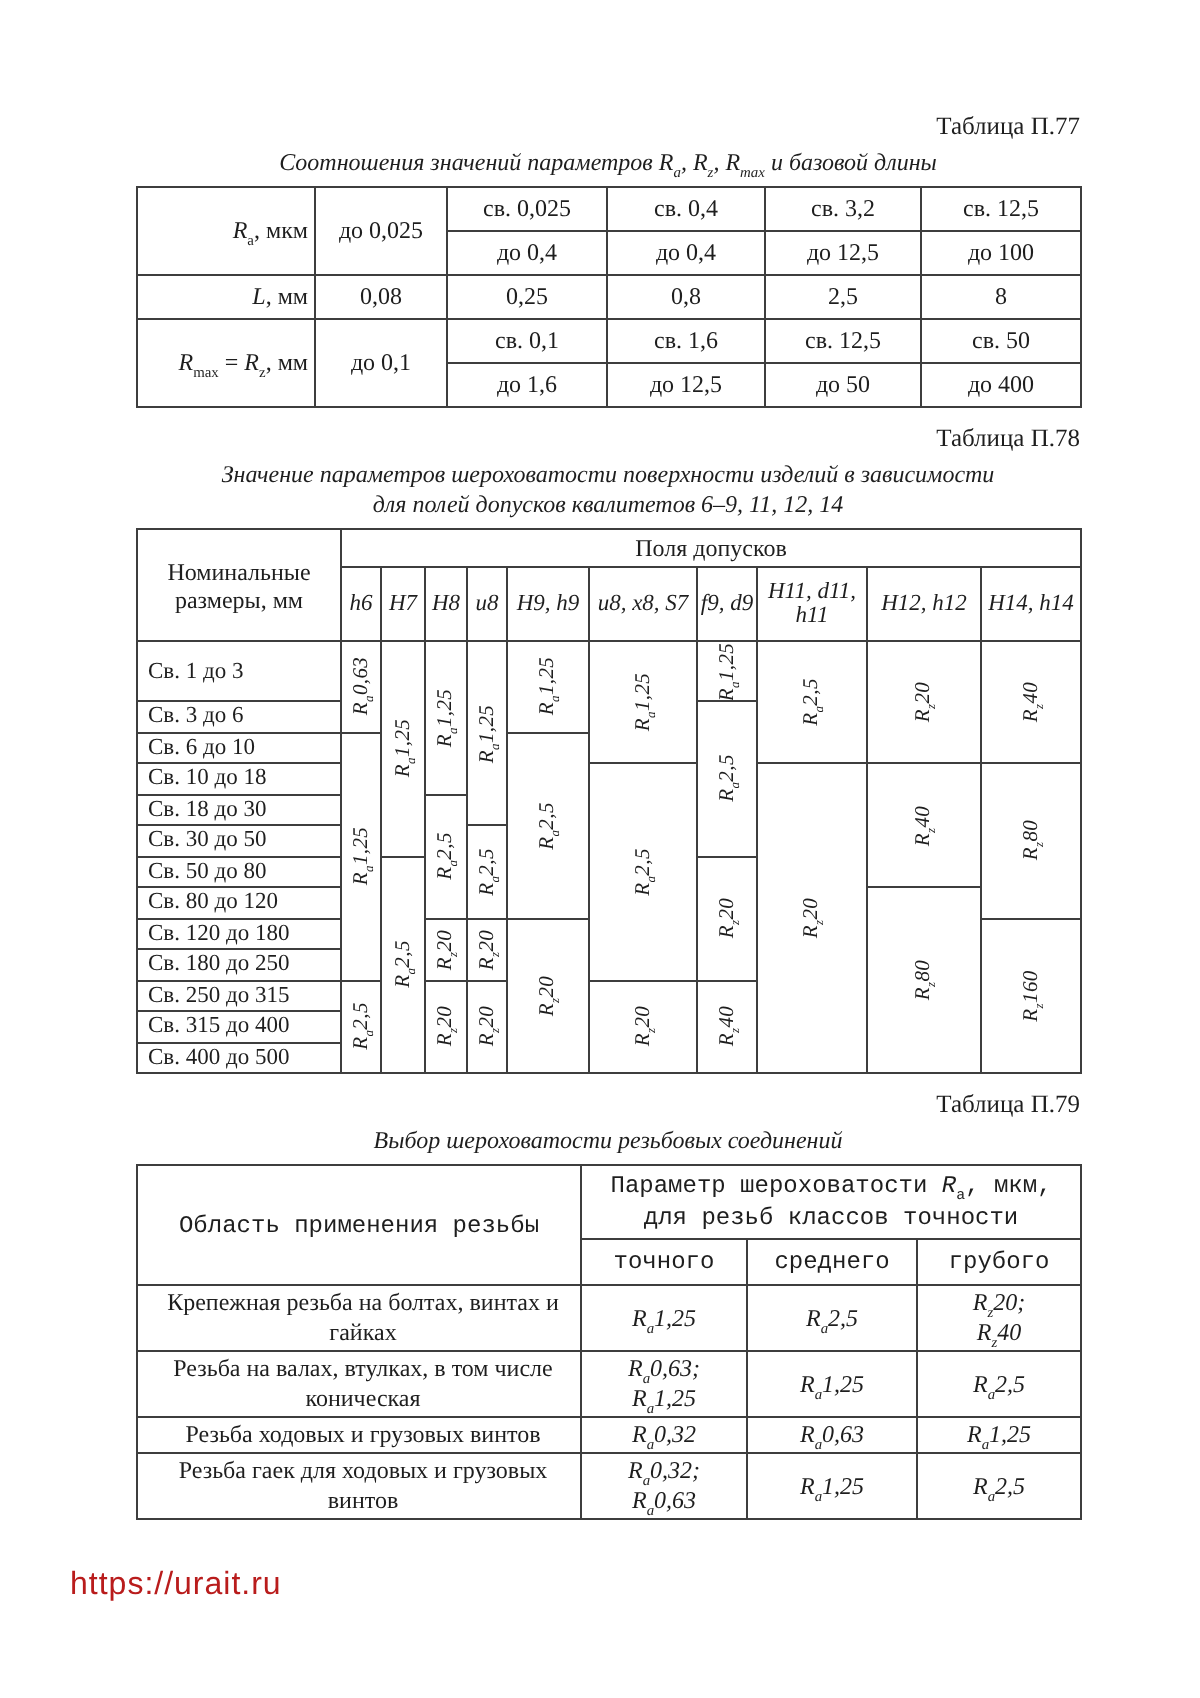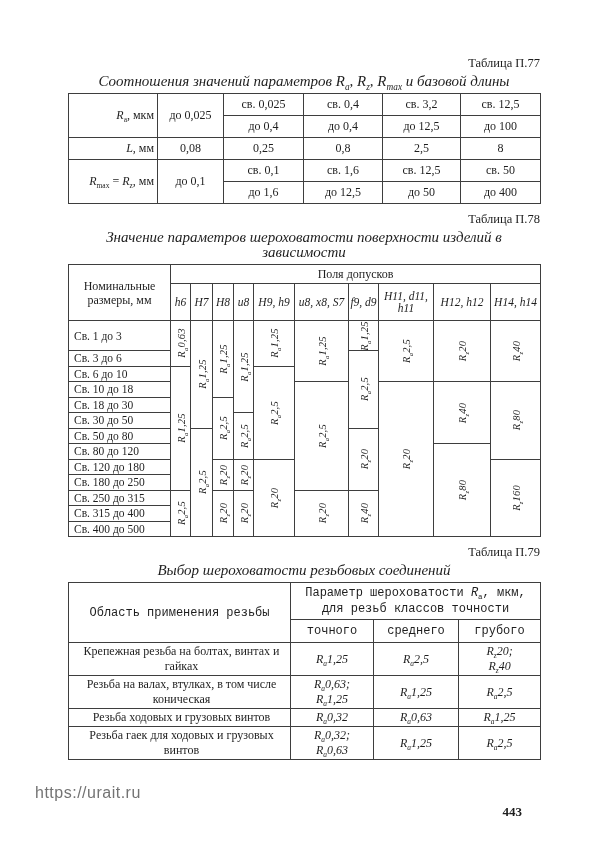--- a/index.html
+++ b/index.html
@@ -4,21 +4,21 @@
 <style>
   html,body{margin:0;padding:0;background:#e8e8e8;}
   .page{
     position:relative;width:600px;height:849px;background:#ffffff;
     font-family:"Liberation Serif","DejaVu Serif",serif;color:#1e1e1e;
     overflow:hidden;margin:0 auto;
   }
   .content{margin-left:68px;width:472px;}
   .tbl-label{font-size:12.5px;text-align:right;margin-top:56px;}
   .tbl-label.mid{margin-top:8px;}
-  .caption{font-style:italic;font-size:15px;text-align:center;line-height:15px;margin-top:3px;}
+  .caption{font-style:italic;font-size:12px;text-align:center;line-height:15px;margin-top:3px;}
   table{border-collapse:collapse;table-layout:fixed;width:472px;margin-top:4px;}
   td,th{border:1px solid #3e3e3e;font-weight:normal;overflow:hidden;}
   sub{font-size:0.62em;line-height:0;}
   i{font-style:italic;}
 
   
   .t77 td{height:21px;text-align:center;font-size:12px;padding:0 3px;}
   .t77 td.lbl{text-align:right;padding-left:9px;}
 
   
@@ -41,21 +41,21 @@
   .t79 .grp{height:34px;line-height:16px;}
   .t79 .sh{height:20px;border-radius:11px;}
   .t79 td{font-size:12px;text-align:center;vertical-align:middle;line-height:15px;padding:1px 3px;}
   .t79 td.lbl{text-align:center;padding-left:7px;}
   .t79 td.val{font-style:italic;}
 
   .page-number{font-size:13px;font-weight:bold;text-align:right;padding-right:18px;margin-top:44px;}
   .watermark{
     position:absolute;left:35px;top:784px;
     font-family:"Liberation Sans","DejaVu Sans",sans-serif;
-    font-size:16px;color:#737373;letter-spacing:0.5px;
+    font-size:16px;color:#b91c1c;letter-spacing:0.5px;
   }
 </style>
 </head>
 <body>
 
 <div class="page">
   <div class="content">
 
     <div class="tbl-label">Таблица П.77</div>
     <div class="caption">Соотношения значений параметров <i>R</i><sub>a</sub>, <i>R</i><sub>z</sub>, <i>R</i><sub>max</sub> и базовой длины</div>
@@ -105,20 +105,21 @@
             <td>до 12,5</td>
             <td>до 50</td>
             <td>до 400</td>
           </tr>
         </tbody>
     </table>
 
     <div class="tbl-label mid">Таблица П.78</div>
     <div class="caption">
       <div>Значение параметров шероховатости поверхности изделий в зависимости</div>
+      <div>для полей допусков квалитетов 6–9, 11, 12, 14</div>
     </div>
 
     <table class="t78">
       <colgroup>
         <col style="width:102px">
           <col style="width:20px">
           <col style="width:22px">
           <col style="width:21px">
         <col style="width:20px">
           <col style="width:41px">
@@ -327,17 +328,16 @@
           </tr>
           <tr>
             <td class="lbl">Резьба гаек для ходовых и грузовых винтов</td>
             <td class="val">R<sub>a</sub>0,32;<br>R<sub>a</sub>0,63</td>
             <td class="val">R<sub>a</sub>1,25</td>
             <td class="val">R<sub>a</sub>2,5</td>
           </tr>
         </tbody>
     </table>
 
-    <div class="page-number">443</div>
   </div>
 
   <div class="watermark">https://urait.ru</div>
 </div>
 
 </body></html>

